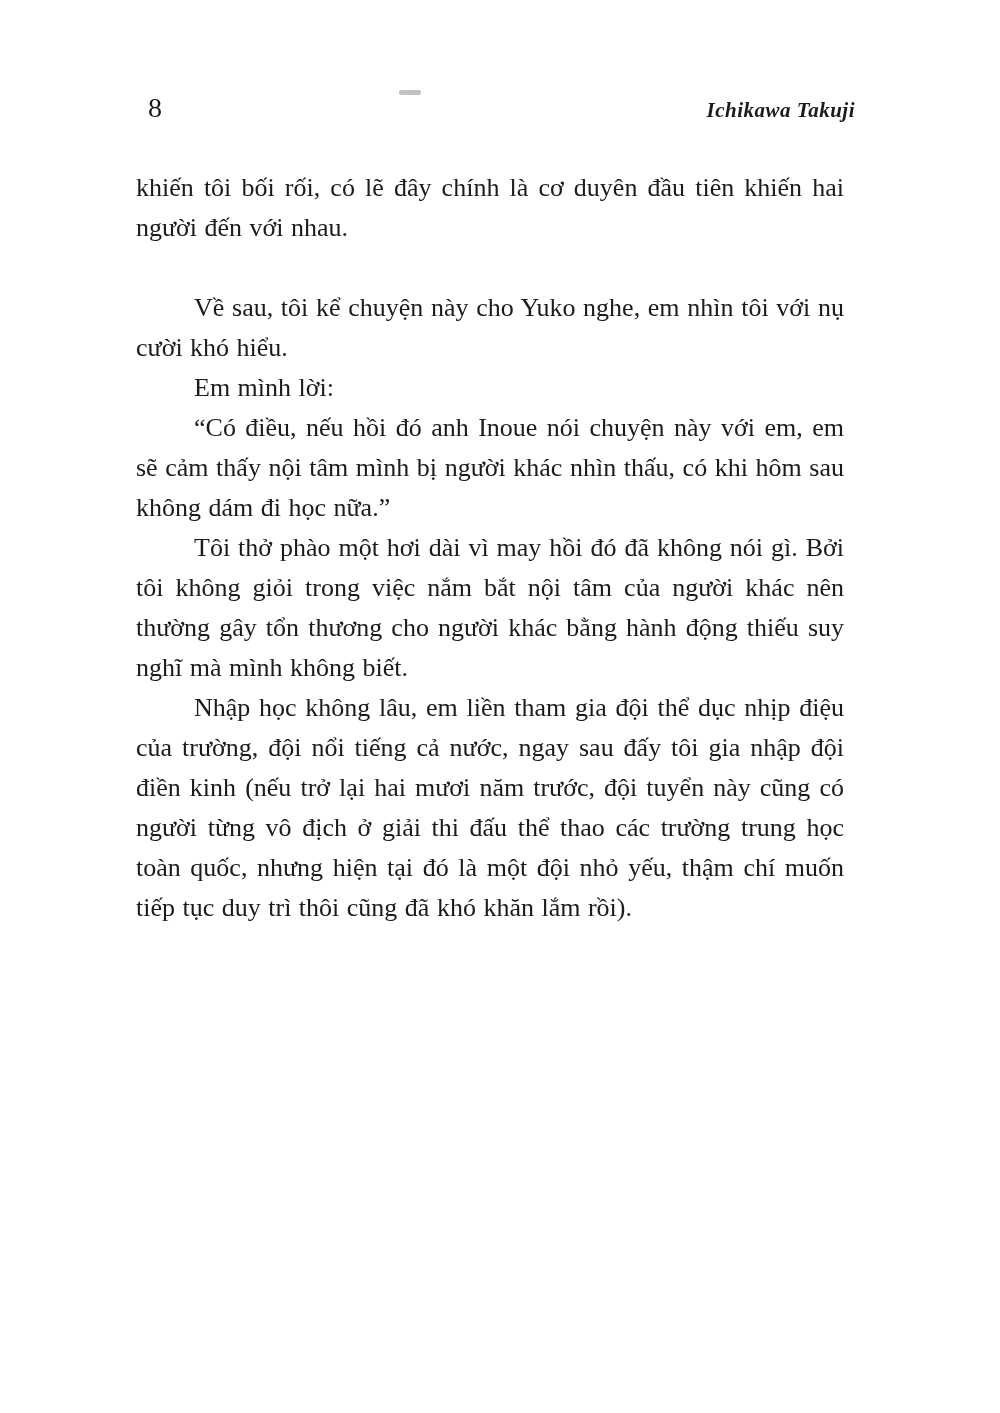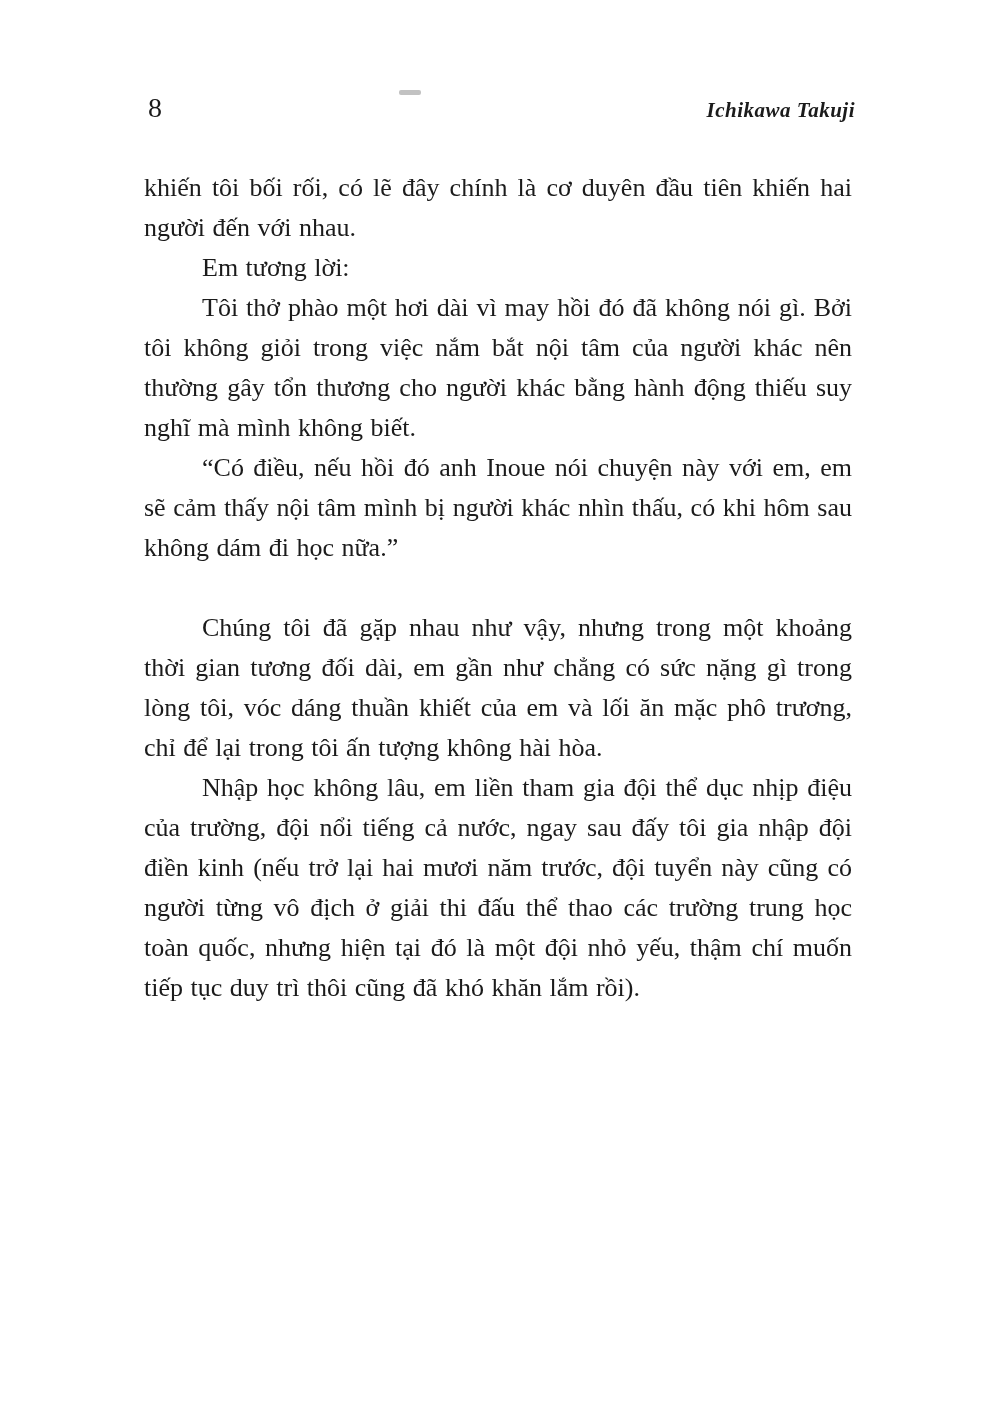--- a/index.html
+++ b/index.html
@@ -44,21 +44,21 @@
   }
   .running-title {
     font-style: italic;
     font-weight: 600;
     font-size: 21px;
     line-height: 1;
     letter-spacing: 0.5px;
   }
   .page-body {
     position: absolute;
-    left: 144px;
+    left: 136px;
     top: 168px;
     width: 708px;
   }
   .para {
     margin: 0;
     font-size: 26px;
     line-height: 40px;
     text-align: justify;
     text-justify: inter-word;
     word-spacing: 1px;
@@ -77,20 +77,20 @@
 
   <div class="scan-artifact"></div>
 
   <div class="page-header">
     <span class="page-number">8</span>
     <span class="running-title">Ichikawa Takuji</span>
   </div>
 
   <div class="page-body">
     <p class="para">khiến tôi bối rối, có lẽ đây chính là cơ duyên đầu tiên khiến hai người đến với nhau.</p>
-    <p class="para indent">Em tương lời:</p>
+    <p class="para indent gap-before">Về sau, tôi kể chuyện này cho Yuko nghe, em nhìn tôi với nụ cười khó hiểu.</p>
+    <p class="para indent">Em mình lời:</p>
+    <p class="para indent">“Có điều, nếu hồi đó anh Inoue nói chuyện này với em, em sẽ cảm thấy nội tâm mình bị người khác nhìn thấu, có khi hôm sau không dám đi học nữa.”</p>
     <p class="para indent">Tôi thở phào một hơi dài vì may hồi đó đã không nói gì. Bởi tôi không giỏi trong việc nắm bắt nội tâm của người khác nên thường gây tổn thương cho người khác bằng hành động thiếu suy nghĩ mà mình không biết.</p>
-    <p class="para indent">“Có điều, nếu hồi đó anh Inoue nói chuyện này với em, em sẽ cảm thấy nội tâm mình bị người khác nhìn thấu, có khi hôm sau không dám đi học nữa.”</p>
-    <p class="para indent gap-before">Chúng tôi đã gặp nhau như vậy, nhưng trong một khoảng thời gian tương đối dài, em gần như chẳng có sức nặng gì trong lòng tôi, vóc dáng thuần khiết của em và lối ăn mặc phô trương, chỉ để lại trong tôi ấn tượng không hài hòa.</p>
     <p class="para indent">Nhập học không lâu, em liền tham gia đội thể dục nhịp điệu của trường, đội nổi tiếng cả nước, ngay sau đấy tôi gia nhập đội điền kinh (nếu trở lại hai mươi năm trước, đội tuyển này cũng có người từng vô địch ở giải thi đấu thể thao các trường trung học toàn quốc, nhưng hiện tại đó là một đội nhỏ yếu, thậm chí muốn tiếp tục duy trì thôi cũng đã khó khăn lắm rồi).</p>
   </div>
 
 </div>
 
 </body></html>

